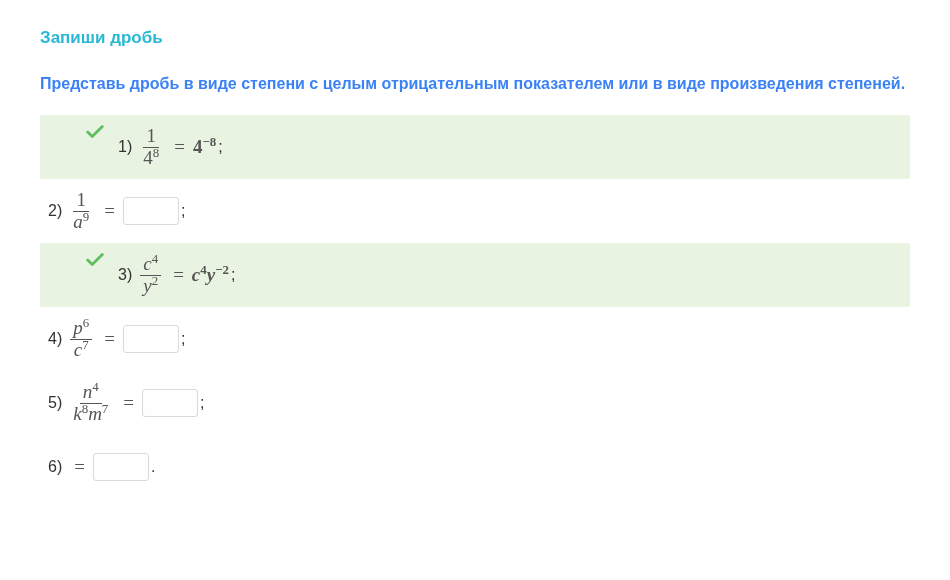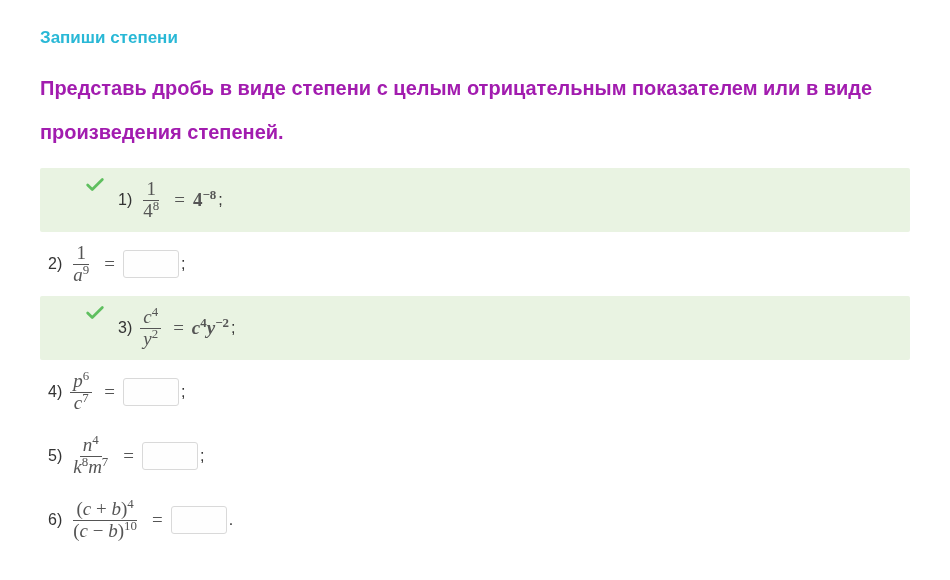--- a/index.html
+++ b/index.html
@@ -14,23 +14,23 @@
   .page {
     padding: 28px 40px 10px 40px;
   }
   .title {
     color: #29b8d6;
     font-weight: 700;
     font-size: 17px;
     margin-bottom: 18px;
   }
   .instruction {
-    color: #a21caf;
+    color: #3b82f6;
     font-weight: 700;
-    font-size: 20px;
+    font-size: 16px;
     line-height: 2.2;
     margin-bottom: 14px;
   }
   .row {
     display: flex;
     align-items: center;
     min-height: 56px;
     padding: 4px 0 4px 0;
     position: relative;
   }
@@ -107,21 +107,21 @@
   }
   .rhs {
     white-space: nowrap;
     font-weight: bold;
   }
 </style>
 </head>
 <body>
 
 <div class="page">
-  <div class="title">Запиши степени</div>
+  <div class="title">Запиши дробь</div>
   <div class="instruction">Представь дробь в виде степени с целым отрицательным показателем или в виде произведения степеней.</div>
 
   <div id="items">
       <div class="row correct">
         <svg viewBox="0 0 24 24" class="check">
           <path fill="none" stroke="currentColor" stroke-width="3" stroke-linecap="round" stroke-linejoin="round" d="M4 12 L9 17 L20 6"></path>
         </svg>
         <div class="content">
           <span class="num">1)</span>
           <span class="frac">
@@ -180,23 +180,19 @@
             <span class="bot"><span class="it">k</span><sup>8</sup><span class="it">m</span><sup>7</sup></span>
           </span>
           <span class="eq">=</span>
           <span class="input-box"></span>
           <span class="semi"> ;</span>
         </div>
       </div>
       <div class="row plain">
         <div class="content">
           <span class="num">6)</span>
-          <span class="frac">
-            <span class="top">(<span class="it">c</span> + <span class="it">b</span>)<sup>4</sup></span>
-            <span class="bot">(<span class="it">c</span> − <span class="it">b</span>)<sup>10</sup></span>
-          </span>
           <span class="eq">=</span>
           <span class="input-box"></span>
           <span class="semi"> .</span>
         </div>
       </div>
     </div>
 </div>
 
 </body></html>

